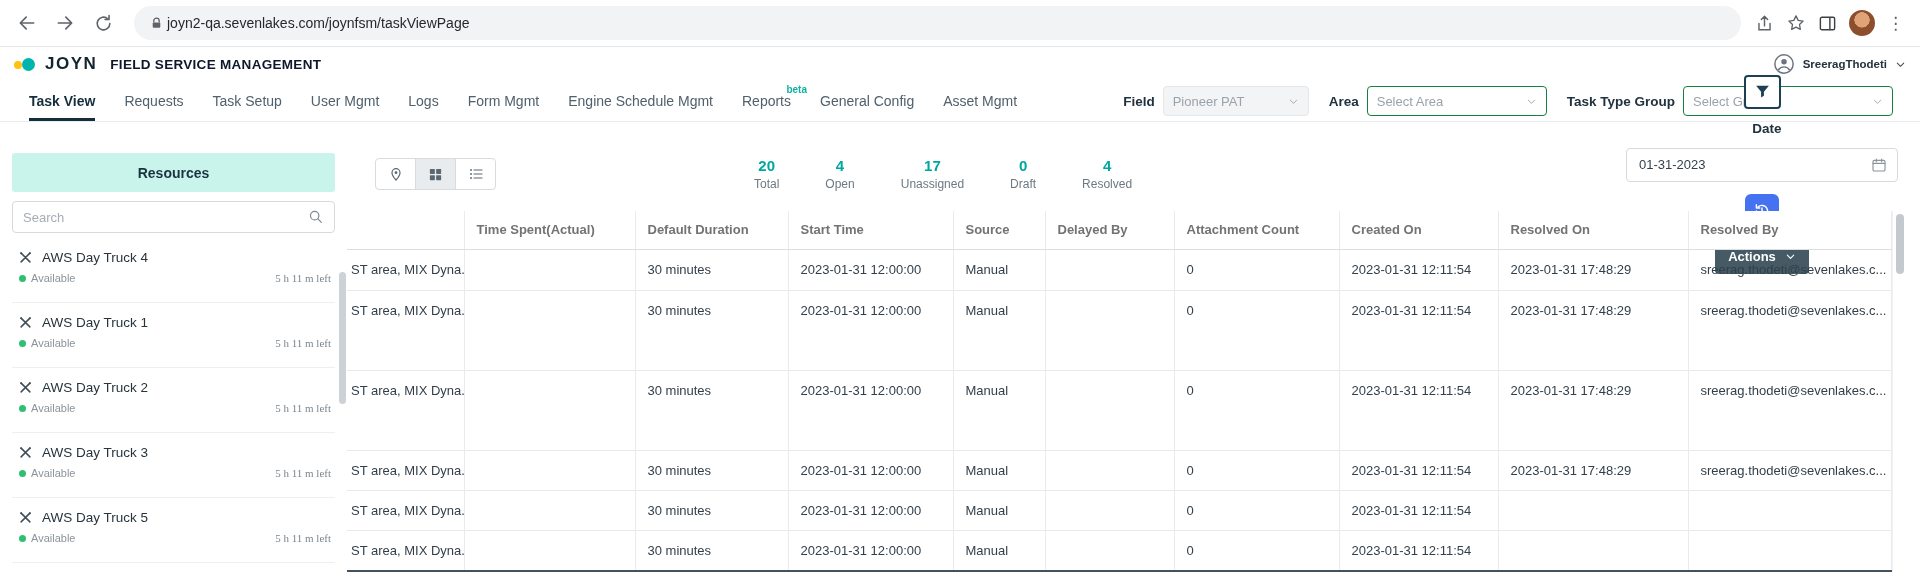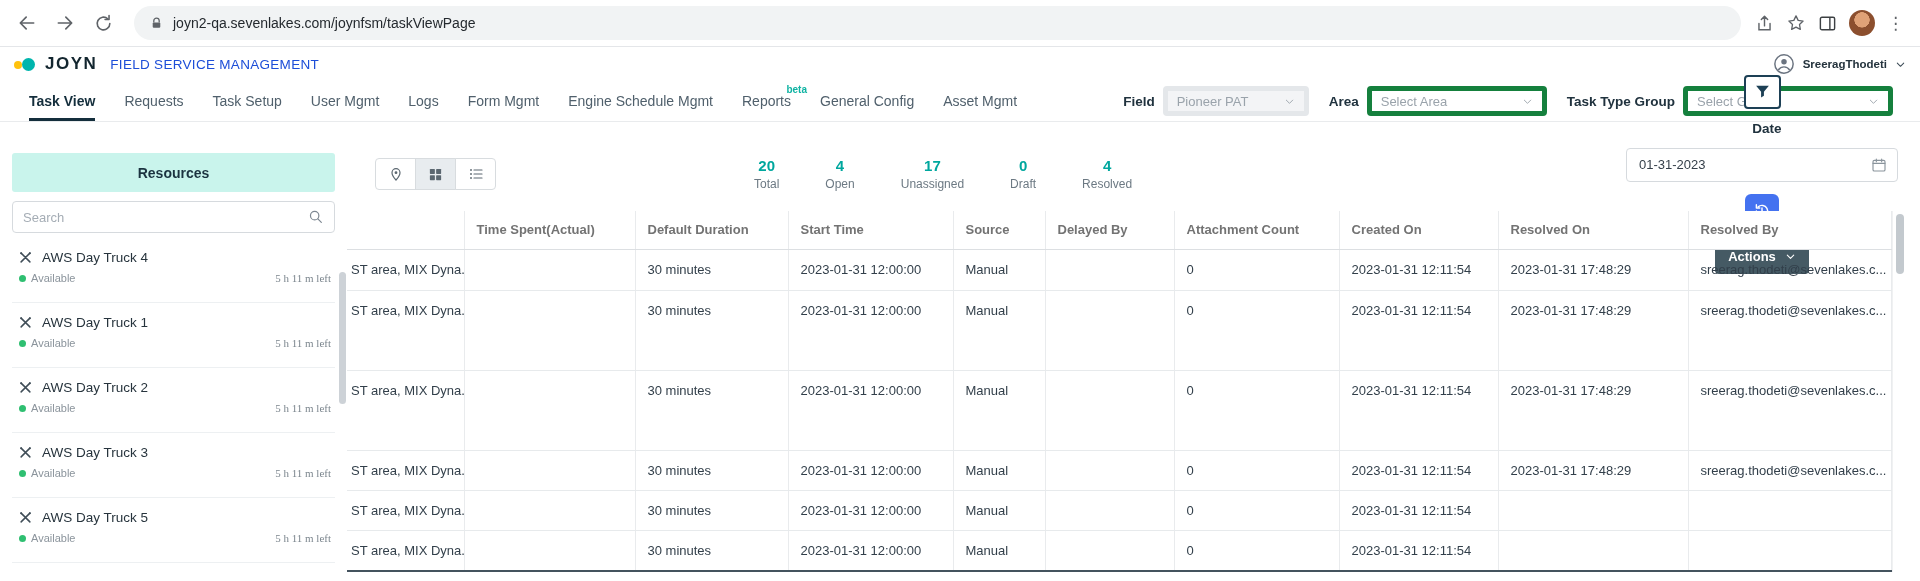--- a/index.html
+++ b/index.html
@@ -4,49 +4,49 @@
 <style>
   * { box-sizing: border-box; margin: 0; padding: 0; }
   html,body { width:1920px; height:581px; overflow:hidden; background:#fff;
     font-family:"Liberation Sans","DejaVu Sans",sans-serif; color:#2c3a45; }
 
   
   .chrome { height:47px; display:flex; align-items:center; gap:4px; padding:0 10px;
     border-bottom:1px solid #e4e6e9; background:#fff; }
   .nav-btn { width:34px; height:34px; border-radius:50%; display:flex; align-items:center; justify-content:center; }
   .urlbar { flex:1; height:34px; background:#f1f3f4; border-radius:17px; display:flex;
-    align-items:center; gap:10px; padding:0 16px; margin:0 10px; font-size:14px; color:#24292e; }
+    align-items:center; gap:4px; padding:0 16px; margin:0 10px; font-size:14px; color:#24292e; }
   .chrome-right { display:flex; align-items:center; gap:12px; padding-right:6px; }
   .avatar { width:26px; height:26px; border-radius:50%;
     background:radial-gradient(circle at 50% 38%, #e0a277 36%, #8c4f2e 38%); }
   .kebab { font-size:17px; color:#5f6368; line-height:1; }
 
   
   .app-header { height:34px; display:flex; align-items:center; padding:0 14px; }
   .logo { display:flex; align-items:center; gap:7px; }
   .logo-dots { position:relative; width:24px; height:15px; }
   .dot-teal { position:absolute; left:8px; top:1px; width:13px; height:13px; border-radius:50%; background:#00b5ad; }
   .dot-yellow { position:absolute; left:0; top:4px; width:8px; height:8px; border-radius:50%; background:#ffc20e; }
   .logo-word { font-size:17px; font-weight:800; letter-spacing:1.5px; color:#13262f; }
-  .app-title { font-size:13.5px; font-weight:400; color:#1d4ed8; margin-left:6px; letter-spacing:.3px; }
+  .app-title { font-size:13.5px; font-weight:700; color:#0f172a; margin-left:6px; letter-spacing:.3px; }
   .user-box { margin-left:auto; display:flex; align-items:center; gap:8px; }
   .user-name { font-size:11.5px; font-weight:700; color:#24333d; }
 
   
   .nav-row { height:41px; display:flex; align-items:center; padding:0 27px 0 29px;
     border-bottom:1px solid #e9ebed; }
   .tabs { display:flex; align-items:center; gap:29px; height:100%; }
   .tab { position:relative; height:100%; display:flex; align-items:center; font-size:14px;
     color:#50606c; white-space:nowrap; cursor:pointer; }
   .tab.active { color:#142e3c; font-weight:700; }
   .tab.active::after { content:""; position:absolute; left:0; right:0; bottom:0; height:3px; background:#142e3c; }
   .beta { position:absolute; top:3px; right:-16px; font-size:10px; color:#0fb3a3; font-weight:600; }
   .filters { margin-left:auto; display:flex; align-items:center; }
   .filter-label { font-size:13.5px; font-weight:600; color:#20323e; margin:0 8px 0 20px; white-space:nowrap; }
-  .select { height:30px; border:5px solid #15803d; border-radius:4px; background:#fff;
+  .select { height:30px; border:1px solid #15803d; border-radius:4px; background:#fff;
     display:flex; align-items:center; justify-content:space-between; padding:0 9px;
     font-size:13px; color:#9aa3ab; white-space:nowrap; }
   .select.disabled { background:#f3f4f6; border-color:#e4e7ea; }
   .w-field { width:146px; } .w-area { width:180px; } .w-group { width:210px; }
 
   
   .content { display:flex; height:459px; }
 
   .sidebar { width:347px; flex:none; padding:31px 12px 0 12px; position:relative; }
   .res-header { height:39px; background:#c9f4ec; border-radius:3px; display:flex;

